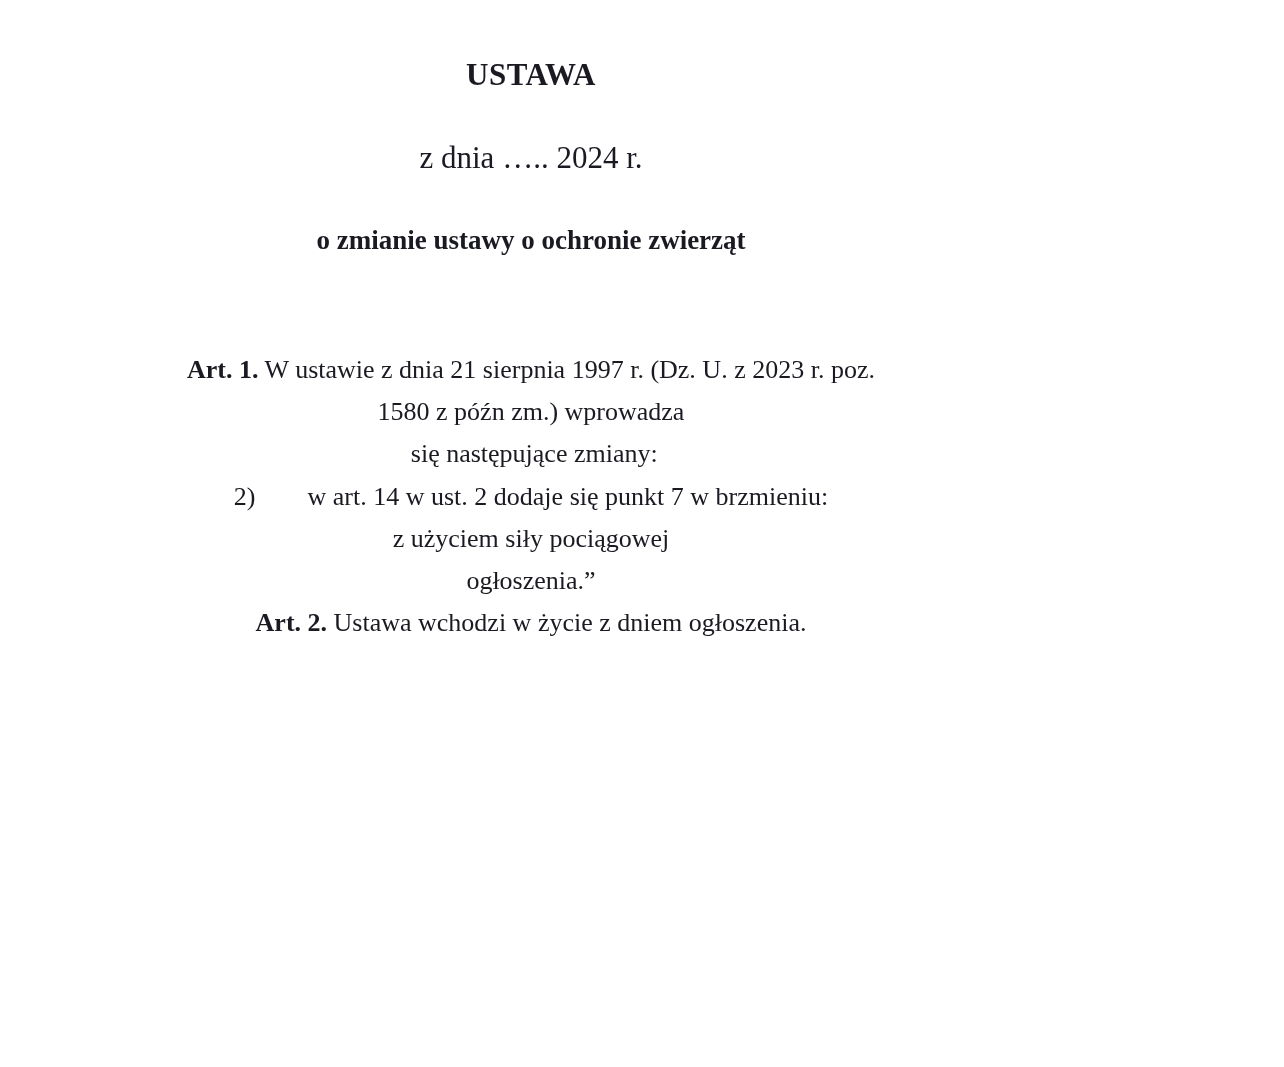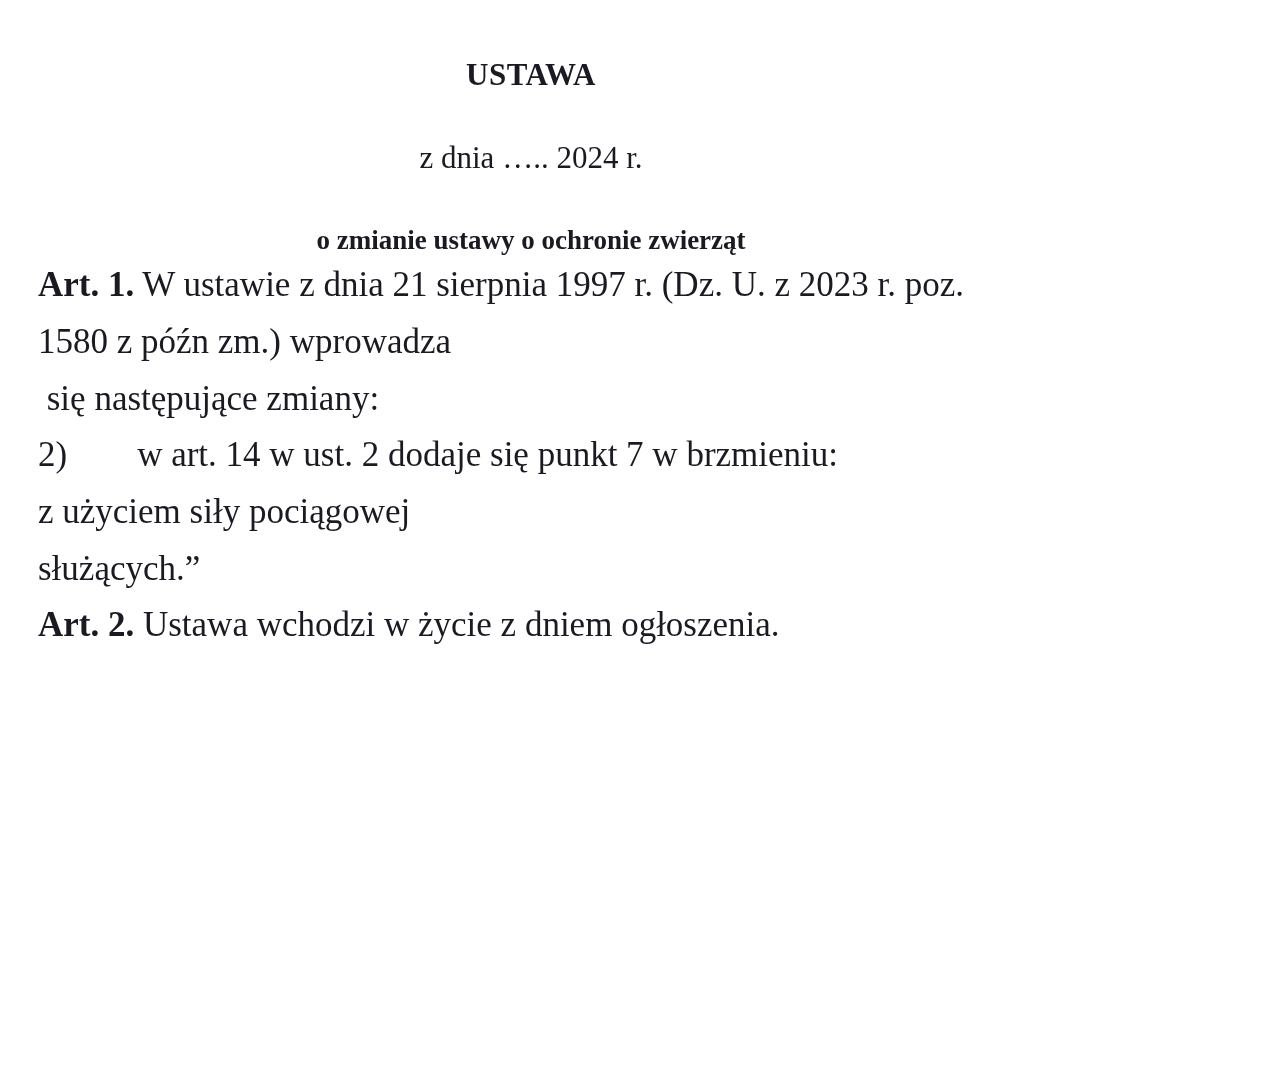--- a/index.html
+++ b/index.html
@@ -38,23 +38,24 @@
     line-height: 1.25;
     margin: 0 0 46px 0;
   }
   .doc-subtitle {
     font-size: 27px;
     font-weight: bold;
     line-height: 1.25;
     margin: 0 0 0 0;
   }
   .body-block {
-    font-size: 35px;
+    margin-top: 92px;
+    font-size: 26px;
     line-height: 1.62;
-    text-align: left;
+    text-align: center;
   }
   .para {
     margin: 0;
     white-space: pre-wrap;
   }
   .para + .para {
     margin-top: 0;
   }
   .lead {
     font-weight: bold;
@@ -78,18 +79,18 @@
     <p class="para">1580 z późn zm.) wprowadza</p>
 
     <p class="para"> się następujące zmiany:</p>
 
     <p class="para"><span>2)</span><span>        w art. 14 w ust. 2 dodaje się punkt 7 w brzmieniu:</span></p>
 
 
     <p class="para">z użyciem siły pociągowej</p>
 
 
-    <p class="para">służących.”</p>
+    <p class="para">ogłoszenia.”</p>
 
     <p class="para"><span class="lead">Art. 2.</span><span> Ustawa wchodzi w życie z dniem ogłoszenia.</span></p>
 
   </div>
 </div>
 
 </body></html>

